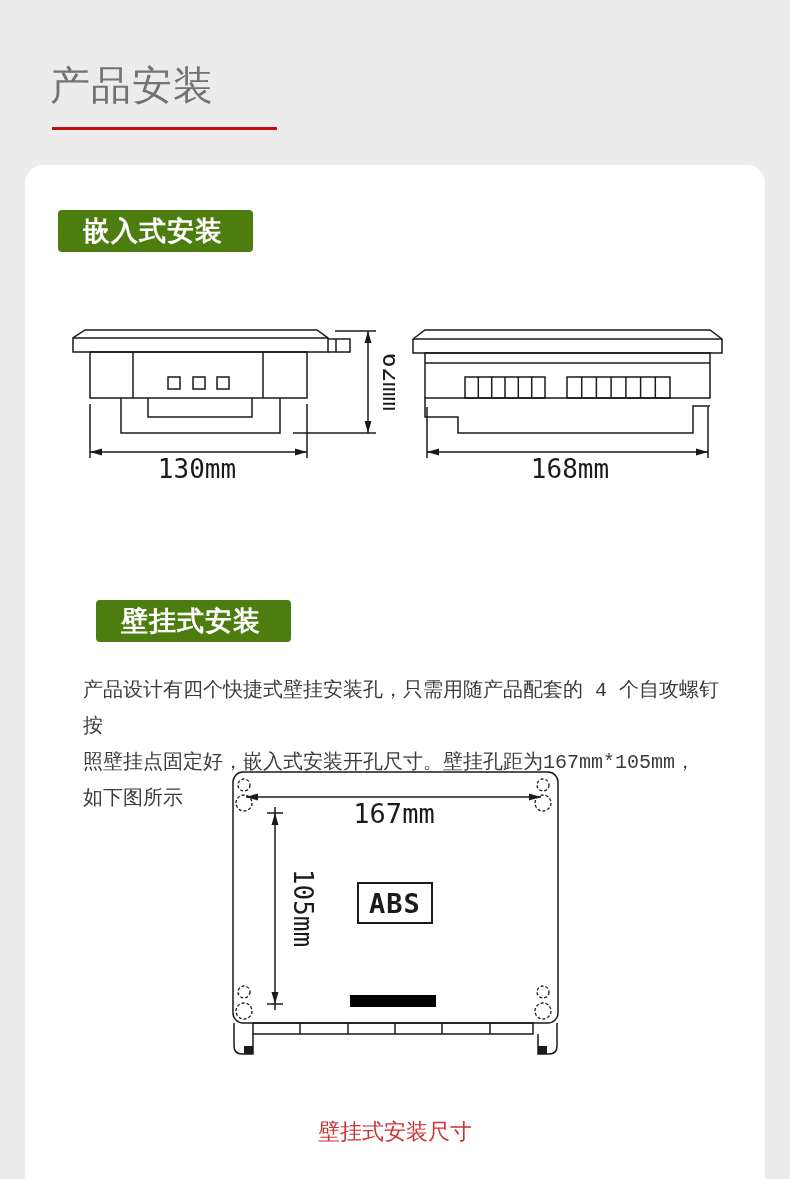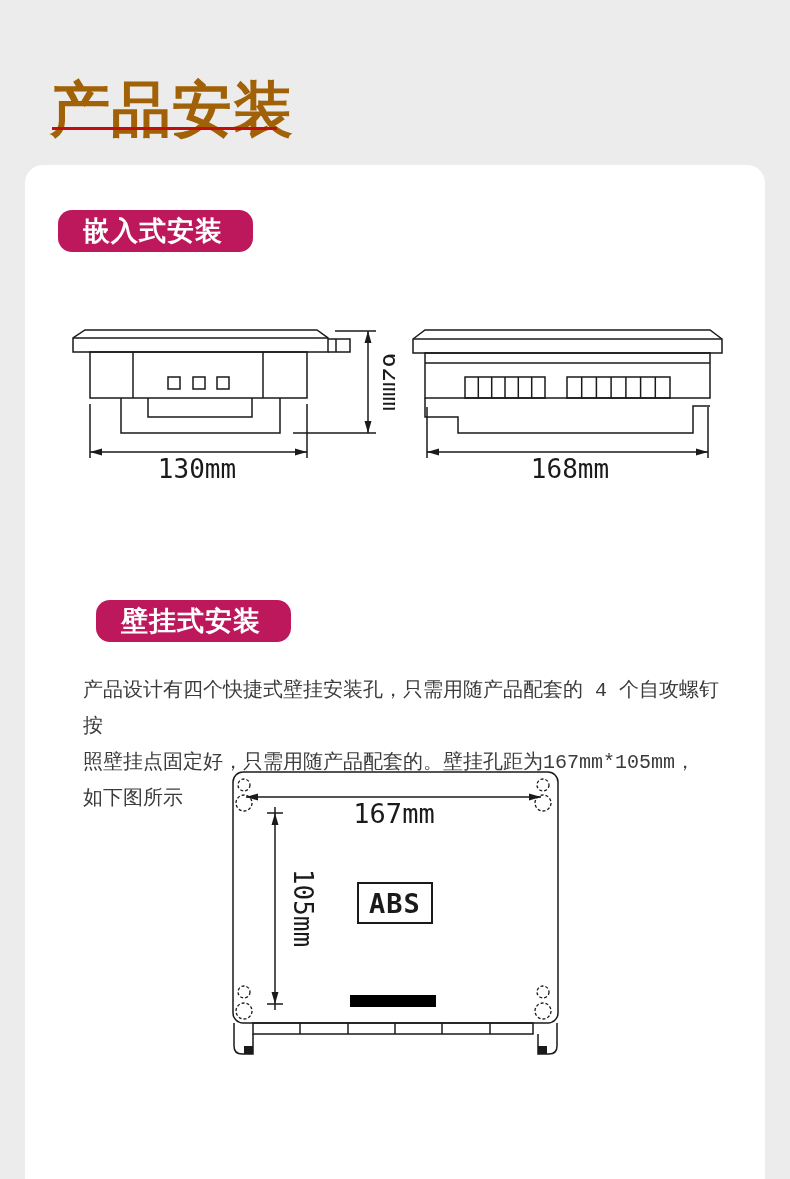--- a/index.html
+++ b/index.html
@@ -1,26 +1,26 @@
 <!DOCTYPE html>
 <html><head>
 <meta charset="utf-8">
 <style>
   html,body{margin:0;padding:0;}
   body{font-family:"Liberation Sans",sans-serif;}
   .page{position:relative;width:790px;height:1179px;background:#ececec;overflow:hidden;}
 
-  .page-title{position:absolute;left:50px;top:34px;font-size:60px;line-height:1.2;
-    font-weight:bold;color:#a16207;letter-spacing:1px;}
+  .page-title{position:absolute;left:50px;top:34px;font-size:40px;line-height:1.2;
+    font-weight:normal;color:#737373;letter-spacing:1px;}
   .title-underline{position:absolute;left:52px;top:127px;width:225px;height:3px;background:#c40e0e;}
 
   .card{position:absolute;left:25px;top:165px;width:740px;height:1014px;background:#ffffff;
     border-radius:18px 18px 0 0;}
 
-  .badge{position:absolute;left:33px;width:195px;height:42px;background:#be185d;border-radius:14px;
+  .badge{position:absolute;left:33px;width:195px;height:42px;background:#4d7c0f;border-radius:4px;
     color:#ffffff;font-size:27px;font-weight:bold;line-height:42px;padding-left:25px;
     box-sizing:border-box;letter-spacing:1px;}
   .badge-embedded{top:45px;}
   .badge-wall{top:435px;margin-left:38px;}
 
   .body-text{position:absolute;color:#3b3b3b;font-size:20px;}
   .intro-embedded{left:58px;top:98px;line-height:28px;}
   .intro-wall{left:58px;top:488px;width:652px;line-height:36px;font-family:Liberation Mono, monospace;}
   .intro-wall span{display:block;}
 
@@ -116,21 +116,21 @@
         <path d="M308,140 L296,136.5 V143.5 Z" fill="#1a1a1a" stroke="none"></path>
       </g>
       <text class="dim-text" x="170" y="166" font-size="26" text-anchor="middle">168mm</text>
     </svg>
 
 
     <div class="badge badge-wall">壁挂式安装</div>
 
     <p class="body-text intro-wall">
       <span>产品设计有四个快捷式壁挂安装孔，只需用随产品配套的 4 个自攻螺钉按</span>
-      <span>照壁挂点固定好，只需用随产品配套的。壁挂孔距为167mm*105mm，</span>
+      <span>照壁挂点固定好，嵌入式安装开孔尺寸。壁挂孔距为167mm*105mm，</span>
       <span>如下图所示</span>
     </p>
 
     <svg class="drawing svg-wall" width="334" height="297" viewBox="0 0 334 297">
       <g stroke="#1a1a1a" stroke-width="1.5" fill="none">
 
         <rect x="5" y="7" width="325" height="251" rx="10"></rect>
 
         <rect x="25" y="258" width="280" height="11"></rect>
         <line x1="72" y1="258" x2="72" y2="269"></line>
@@ -169,15 +169,16 @@
 
         <rect x="130" y="118" width="74" height="40" stroke-width="2"></rect>
 
         <rect x="122" y="230" width="86" height="12" fill="#000000" stroke="none"></rect>
       </g>
       <text class="dim-text" x="166" y="58" font-size="27" text-anchor="middle">167mm</text>
       <text class="dim-text" transform="translate(66,143) rotate(90)" font-size="26" text-anchor="middle">105mm</text>
       <text class="dim-text" x="167" y="148" font-size="27" font-weight="bold" text-anchor="middle" letter-spacing="1">ABS</text>
     </svg>
 
+    <div class="caption caption-wall">壁挂式安装尺寸</div>
 
   </div>
 </div>
 
 </body></html>

